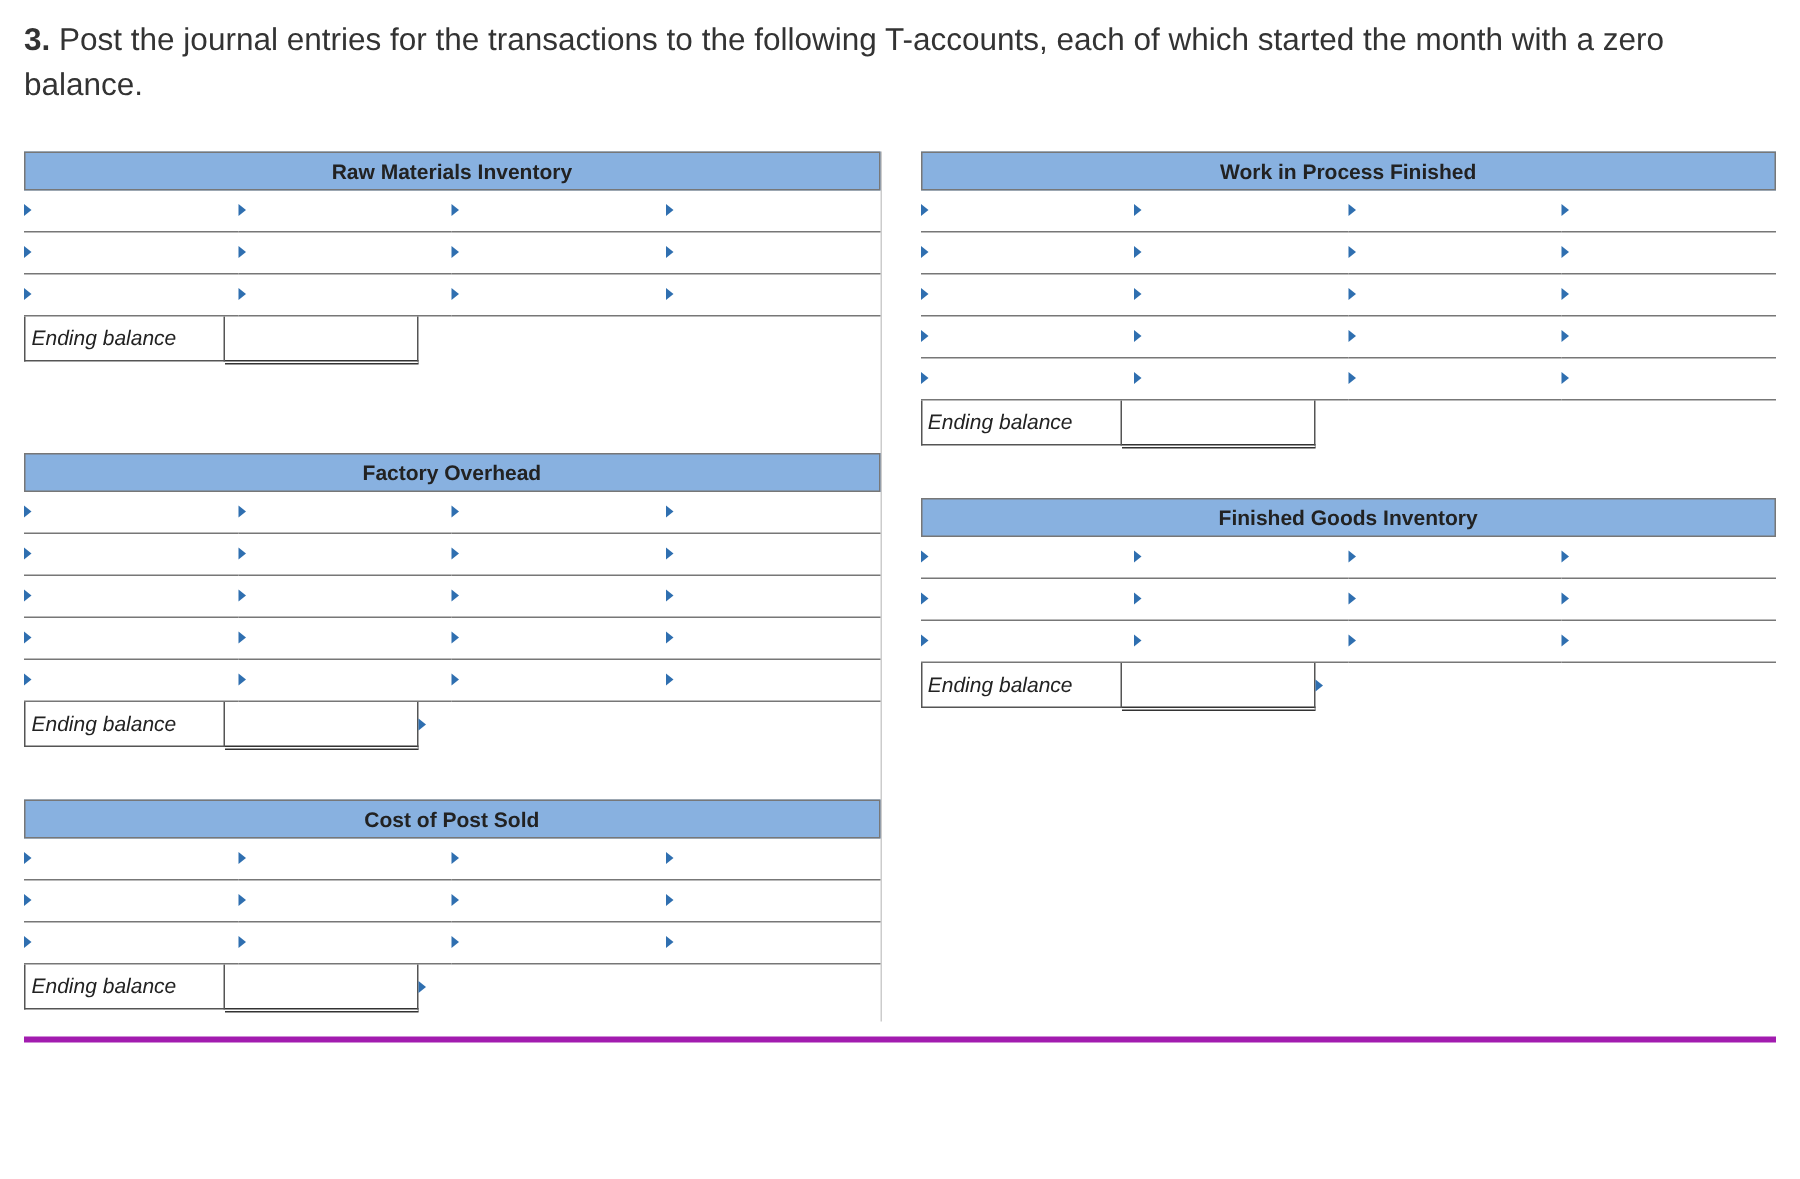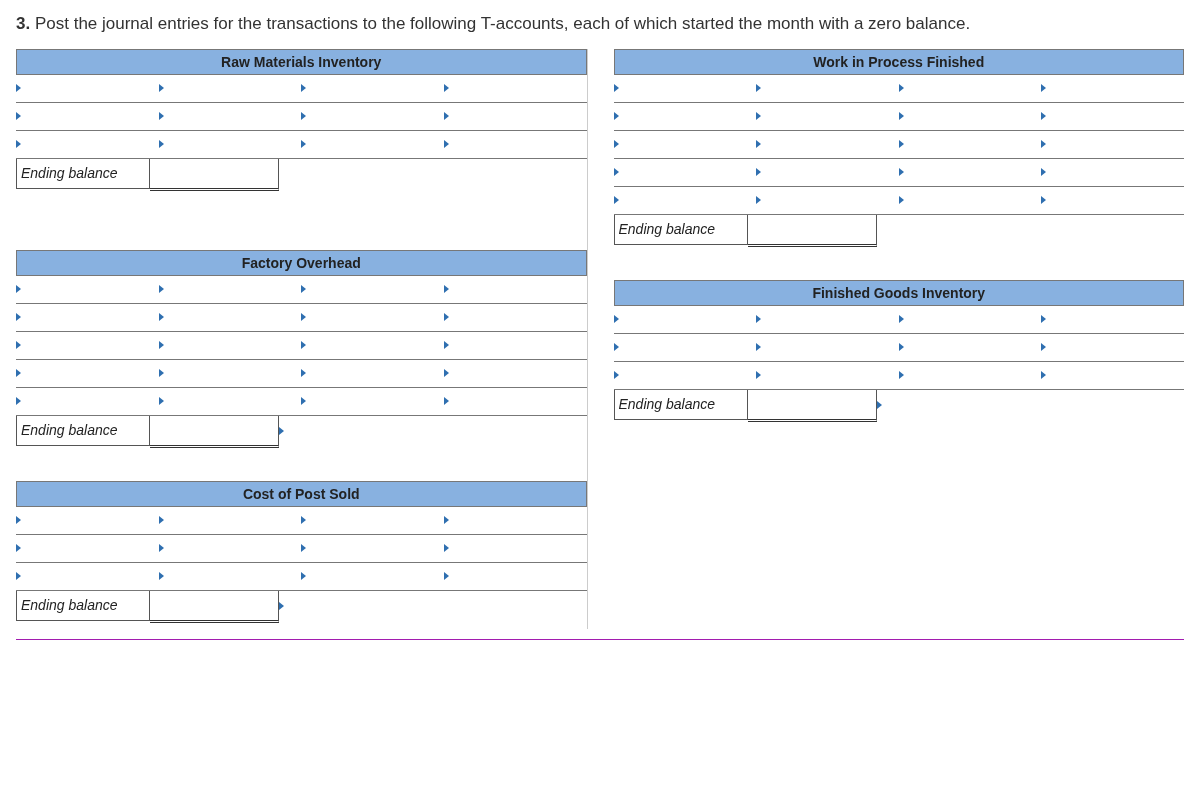--- a/index.html
+++ b/index.html
@@ -4,31 +4,31 @@
 <style>
   body {
     font-family: Arial, Helvetica, sans-serif;
     margin: 0;
     padding: 12px 16px;
     background: #fff;
     color: #222;
     font-size: 14px;
   }
   .question {
-    font-size: 17px;
+    font-size: 21px;
     color: #333;
-    margin-bottom: 12px;
+    margin-bottom: 28px;
     line-height: 1.45;
   }
   .question b { font-weight: 700; }
   .worksheet {
     display: flex;
     gap: 26px;
     align-items: flex-start;
-    border-bottom: 1px solid #a21caf;
+    border-bottom: 4px solid #a21caf;
     padding-bottom: 10px;
   }
   .col {
     flex: 1;
     display: flex;
     flex-direction: column;
     border-right: 1px solid #ccc;
     padding-right: 0;
   }
   .col:last-child { border-right: none; }

